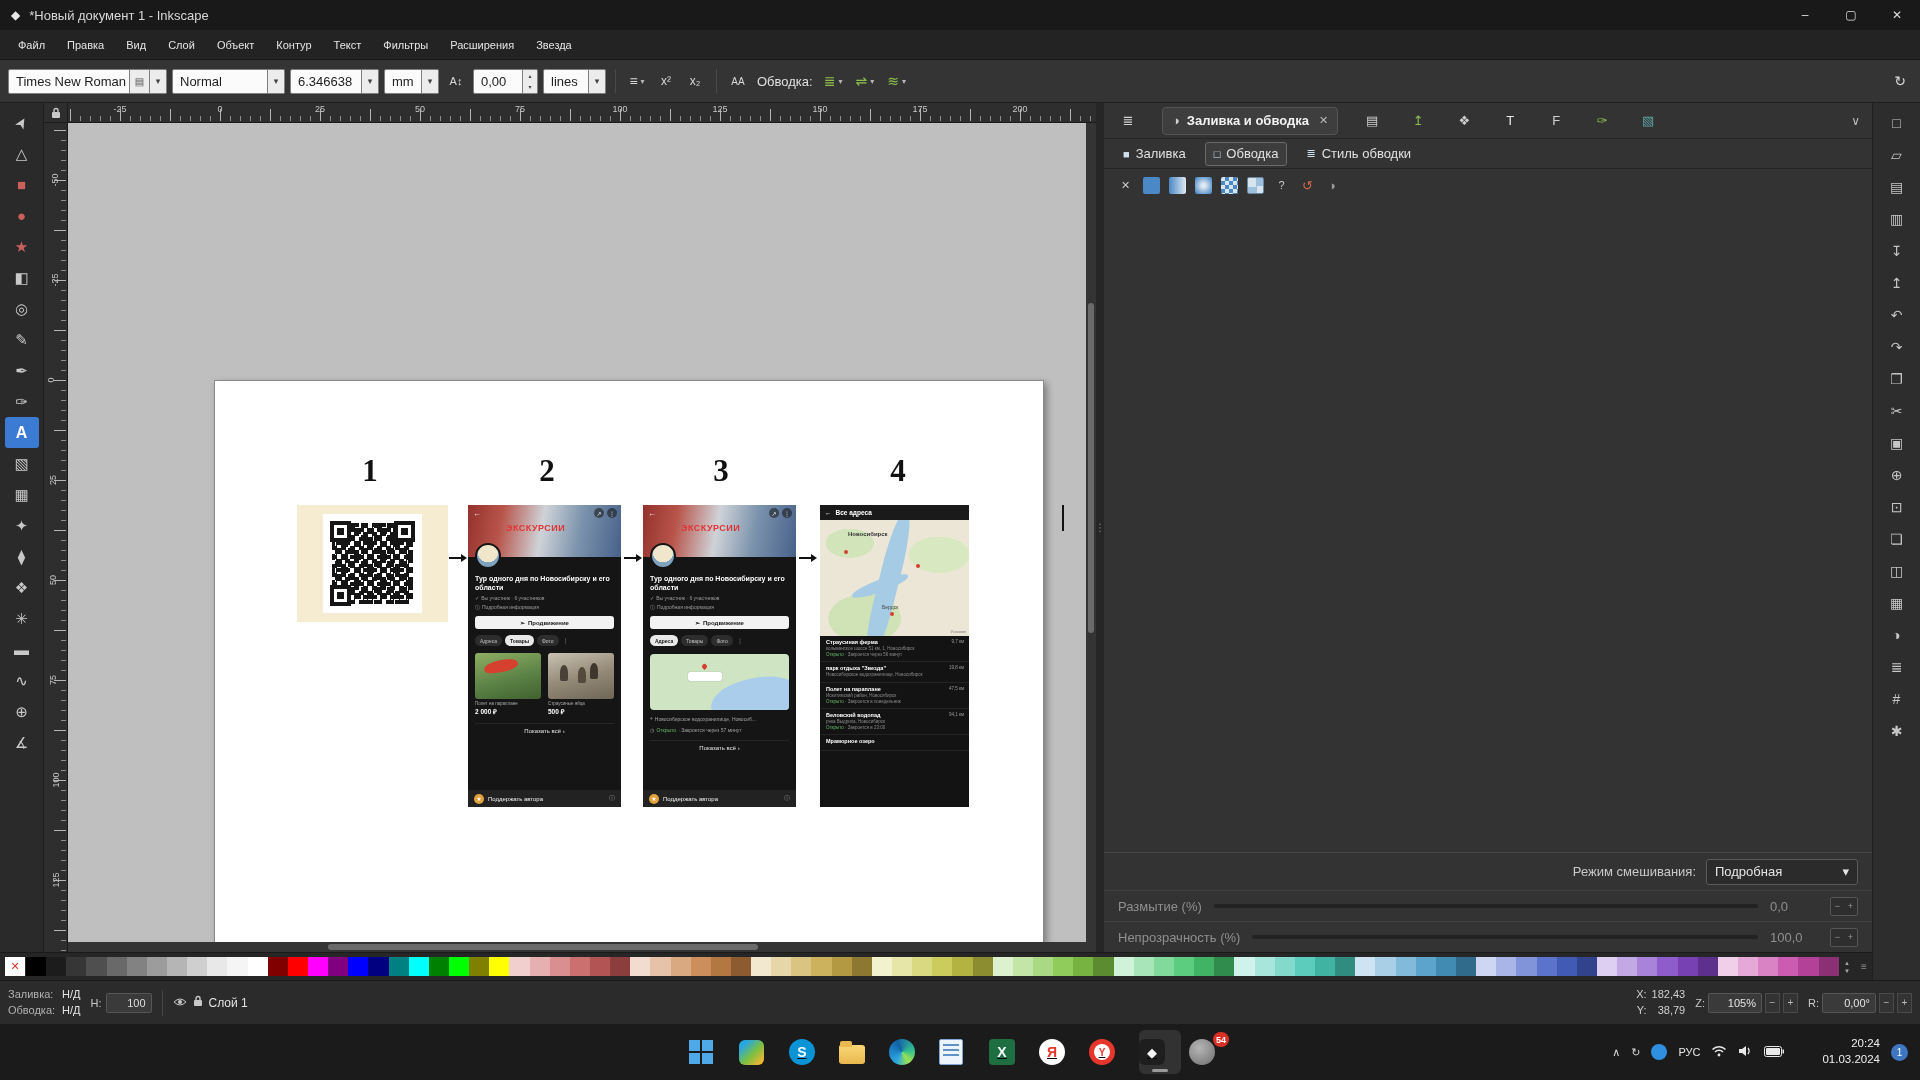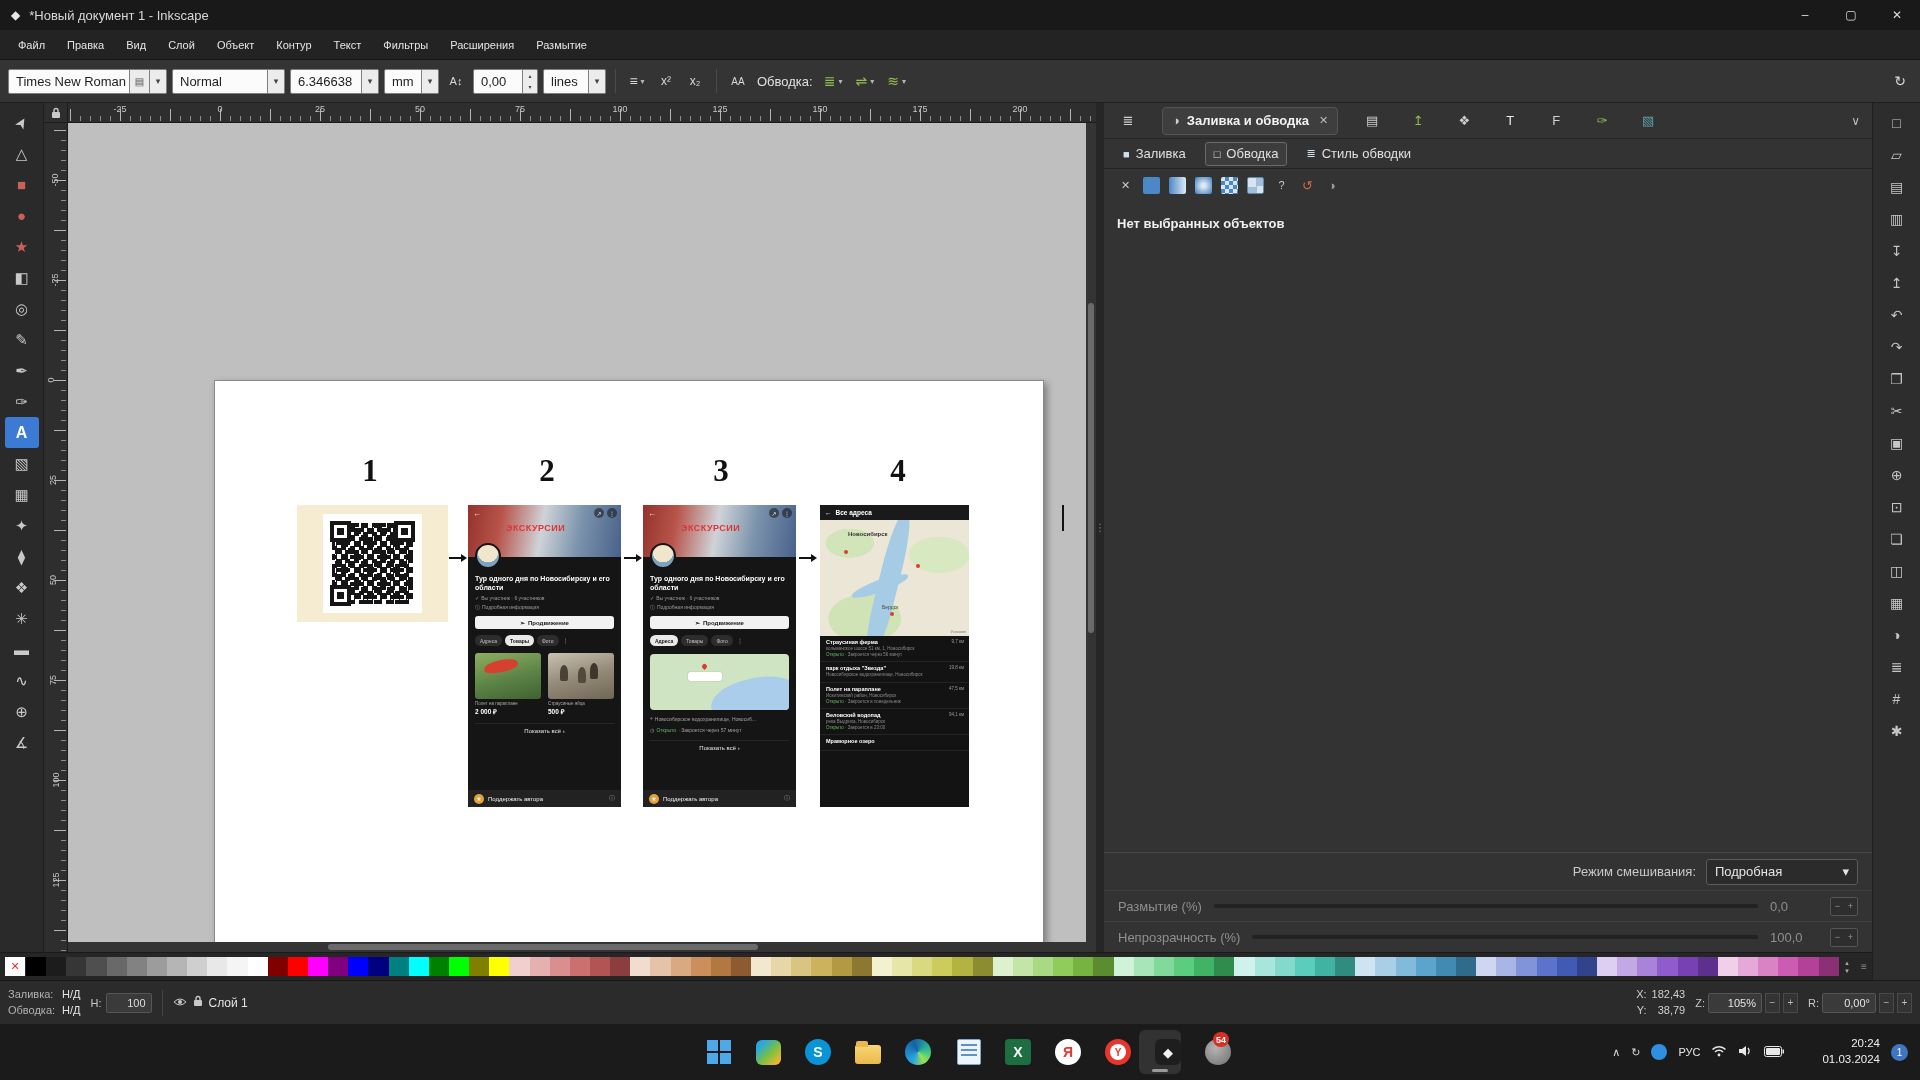--- a/index.html
+++ b/index.html
@@ -186,21 +186,21 @@
   .layer-block{display:flex;align-items:center;gap:6px;font-size:12px;color:#e3e3e3;}
   .status-msg{flex:1;}
   .coords{display:grid;grid-template-columns:auto auto;gap:0 5px;text-align:right;color:#cfcfcf;line-height:1.4;}
   .zr-block{display:flex;align-items:center;gap:3px;}
   .z-field{width:54px;height:20px;background:#3a3a3a;border:1px solid #565656;border-radius:2px;color:#e3e3e3;display:flex;align-items:center;justify-content:flex-end;padding:0 5px;}
   .pm{width:15px;height:20px;display:flex;align-items:center;justify-content:center;color:#bbb;border:1px solid #4a4a4a;background:#333;font-size:10px;}
 
   
   .taskbar{position:absolute;left:0;top:1024px;width:1920px;height:56px;background:#1b1b1b;}
   .tb-center{position:absolute;left:50%;top:0;transform:translateX(-50%);height:100%;display:flex;align-items:center;gap:8px;}
-  .task-icon{width:42px;height:44px;border-radius:6px;display:flex;align-items:center;justify-content:flex-end;position:relative;}
+  .task-icon{width:42px;height:44px;border-radius:6px;display:flex;align-items:center;justify-content:flex-start;position:relative;text-decoration:underline;}
   .task-icon.active{background:#323232;}
   .task-icon.active::after{content:"";position:absolute;bottom:2px;left:13px;right:13px;height:3px;border-radius:2px;background:#9a9a9a;}
   .win-logo{display:grid;grid-template-columns:11px 11px;grid-template-rows:11px 11px;gap:2px;}
   .win-logo i{background:#4fa8e8;}
   .widgets{width:25px;height:25px;border-radius:6px;background:linear-gradient(135deg,#2aa7de 20%,#7ac043 55%,#f2b632 90%);}
   .circle-app{width:26px;height:26px;border-radius:50%;display:flex;align-items:center;justify-content:center;font-weight:bold;}
   .skype{background:#0a94d6;color:#fff;font-size:14px;}
   .folder{width:26px;height:19px;background:linear-gradient(#f8d775,#eab84f);border-radius:2px 3px 3px 3px;position:relative;margin-top:4px;}
   .folder::before{content:"";position:absolute;top:-4px;left:1px;width:12px;height:6px;background:#eab84f;border-radius:2px 2px 0 0;}
   .edge{background:conic-gradient(from 210deg,#2ba5e0,#1262a8 35%,#35c28f 65%,#9be24f 82%,#2ba5e0);}
@@ -240,21 +240,21 @@
 
   <span class="menu-item">Файл</span>
       <span class="menu-item">Правка</span>
       <span class="menu-item">Вид</span>
       <span class="menu-item">Слой</span>
       <span class="menu-item">Объект</span>
       <span class="menu-item">Контур</span>
       <span class="menu-item">Текст</span>
       <span class="menu-item">Фильтры</span>
       <span class="menu-item">Расширения</span>
-      <span class="menu-item">Размытие</span>
+      <span class="menu-item">Звезда</span>
     </nav>
 
   <div class="toolbar">
     <div class="combo">
       <span class="fld" style="width:122px;">Times New Roman</span>
       <span class="midbtn">▤</span>
       <span class="arrowbtn">▾</span>
     </div>
     <div class="combo">
       <span class="fld" style="width:96px;">Normal</span>
@@ -646,21 +646,20 @@
     <span class="ptype">✕</span>
         <span class="ptype"></span>
         <span class="ptype"></span>
         <span class="ptype"></span>
         <span class="ptype"></span>
         <span class="ptype"></span>
         <span class="ptype">?</span>
         <span class="ptype">↺</span>
         <span class="ptype">◗</span>
       </div>
-    <div class="no-sel">Нет выбранных объектов</div>
     <div class="panel-fill"></div>
     <div class="blend-row">
       <span>Режим смешивания:</span>
       <div class="blend-select">
         <span>Подробная</span>
         <span>▾</span>
       </div>
     </div>
     <div class="slider-row">
       <span>Размытие (%)</span>

